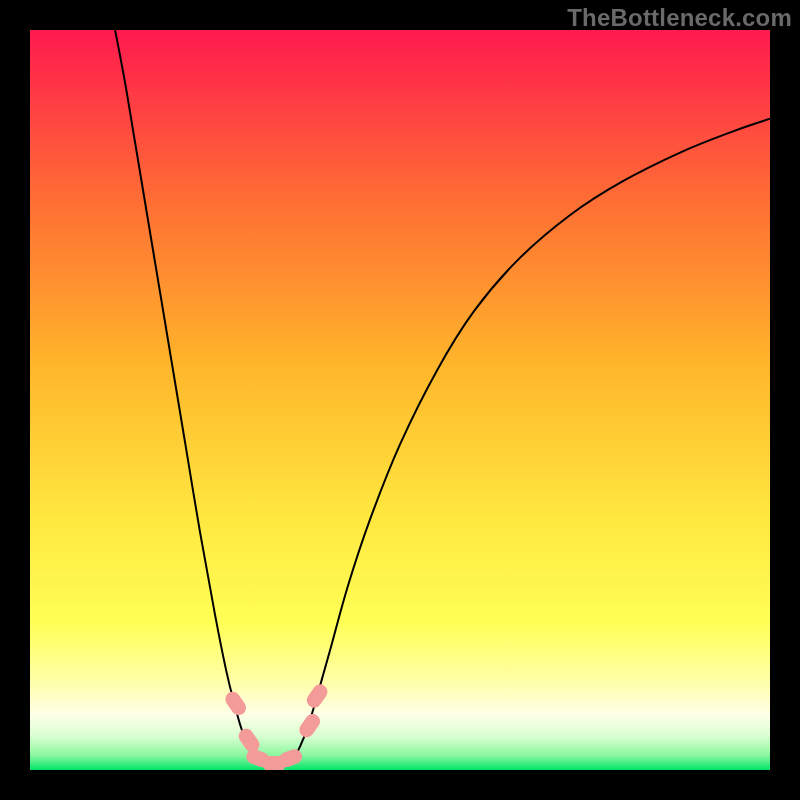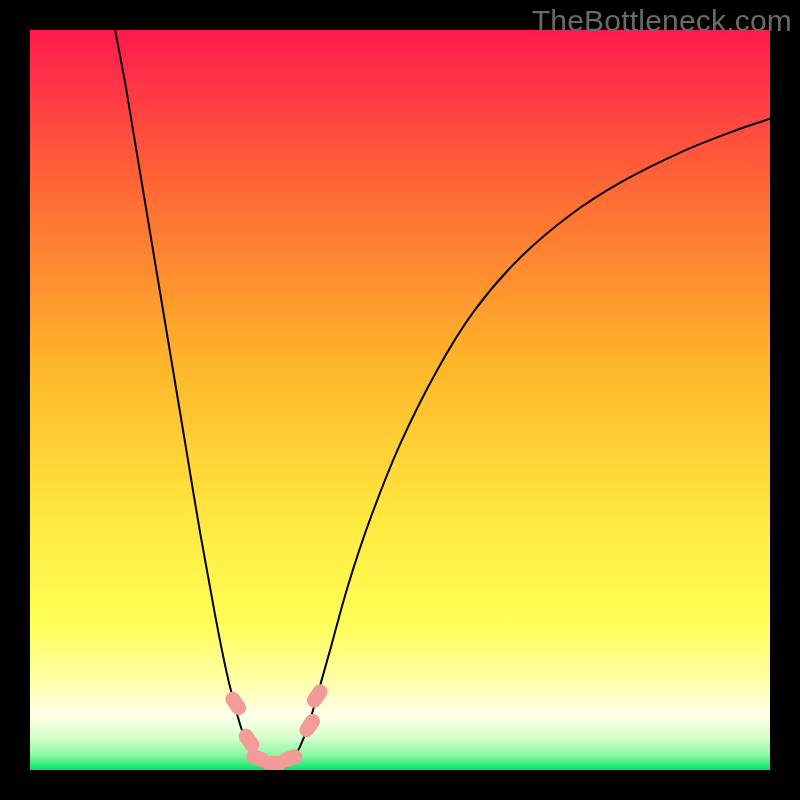--- a/index.html
+++ b/index.html
@@ -9,22 +9,22 @@
     height: 800px;
     background: #000;
     overflow: hidden;
     font-family: Arial, Helvetica, sans-serif;
   }
   .attribution {
     position: absolute;
     top: 4px;
     right: 8px;
     color: #6a6a6a;
-    font-size: 30px;
-    font-weight: 400;
+    font-size: 24px;
+    font-weight: 700;
     letter-spacing: 0.2px;
     z-index: 10;
     text-align: right;
   }
   .plot-frame {
     position: absolute;
     top: 30px;
     left: 30px;
     width: 740px;
     height: 740px;

